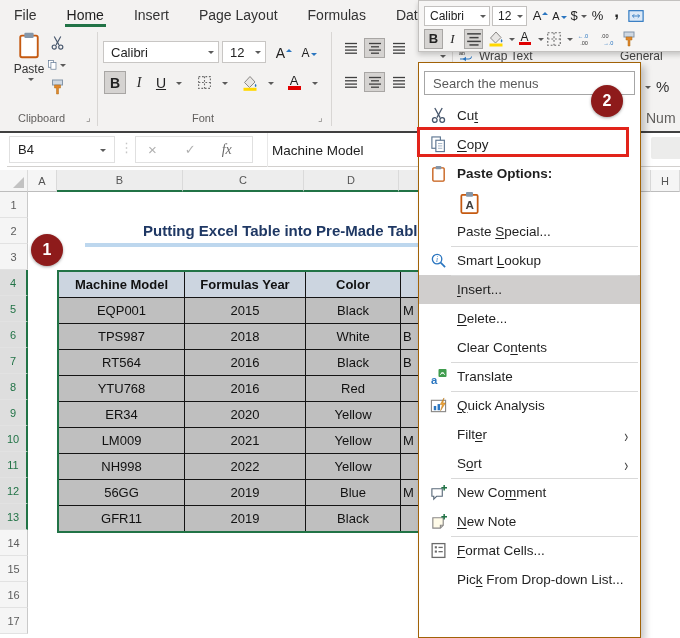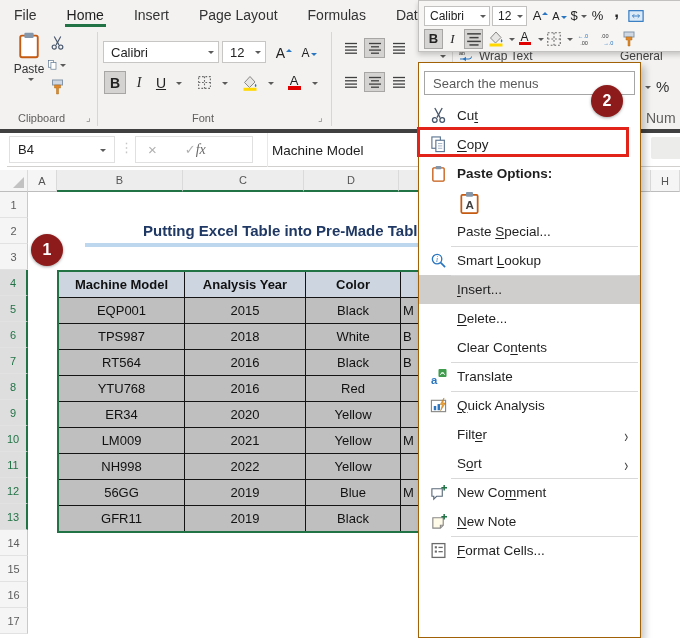--- a/index.html
+++ b/index.html
@@ -15,21 +15,21 @@
   .row-headers{position:absolute;left:0;top:192px;width:28px;z-index:1}
   .rh{height:26px;display:flex;align-items:center;justify-content:center;font-size:11px;color:#5c5c5c;background:#f5f5f5;border-bottom:1px solid #e2e2e2;border-right:1px solid #c9c9c9}
   .rh.sel{background:#dedede;color:var(--green);border-right:2px solid var(--green)}
   .sheet-title{position:absolute;left:85px;top:218px;width:480px;height:25px;line-height:25px;padding-left:58px;font-weight:bold;font-size:15px;color:var(--titleblue);z-index:2;white-space:nowrap}
   .title-underline{position:absolute;left:85px;top:243px;width:478px;height:4px;background:var(--titleul);z-index:2}
   .xl-table{position:absolute;left:57px;top:270px;display:grid;grid-template-columns:125px 120px 94px 141px;grid-auto-rows:25px;gap:1px;background:#141414;border:2px solid var(--green);z-index:5}
   .tc{display:flex;align-items:center;justify-content:center;font-size:13px;background:var(--cell);color:#111}
   .tc.hd{background:var(--hdr);font-weight:bold}
   .tc.pcol{justify-content:flex-start;padding-left:2px}
   
-  .ribbon{position:absolute;left:0;top:0;width:680px;height:133px;background:#f3f2f1;border-bottom:4px solid #404040;z-index:10}
+  .ribbon{position:absolute;left:0;top:0;width:680px;height:133px;background:#f3f2f1;border-bottom:2px solid #404040;z-index:10}
   .tabs{display:flex;gap:26px;padding:7px 0 0 12px;font-size:14px;color:#333}
   .tab{padding:0 2px 4px 2px}
   .tab.active{border-bottom:3px solid var(--green);padding-bottom:1px;color:#1e1e1e}
   .paste-big{position:absolute;left:8px;top:31px;width:42px;height:76px;display:flex;flex-direction:column;align-items:center;font-size:12px;color:#333}
   .paste-big svg{width:24px;height:28px}
   .clip-icons{position:absolute;left:48px;top:34px;width:34px;display:flex;flex-direction:column;gap:5px;align-items:flex-start}
   .ric{width:18px;height:17px;display:flex;align-items:center;justify-content:center}
   .ric svg{width:15px;height:16px}
   .grp-label{position:absolute;font-size:11px;color:#605e5c}
   .launcher{position:absolute;font-size:10px;color:#8a8886}
@@ -110,21 +110,21 @@
     <div class="rh sel">13</div>
     <div class="rh">14</div>
     <div class="rh">15</div>
     <div class="rh">16</div>
     <div class="rh">17</div>
   </div>
 <div class="sheet-title">Putting Excel Table into Pre-Made Tabl</div>
 <div class="title-underline"></div>
 <div class="xl-table" id="xlTable">
     <div class="tc hd">Machine Model</div>
-    <div class="tc hd">Analysis Year</div>
+    <div class="tc hd">Formulas Year</div>
     <div class="tc hd">Color</div>
     <div class="tc hd pcol"></div>
     <div class="tc">EQP001</div>
     <div class="tc">2015</div>
     <div class="tc">Black</div>
     <div class="tc pcol">M</div>
     <div class="tc">TPS987</div>
     <div class="tc">2018</div>
     <div class="tc">White</div>
     <div class="tc pcol">B</div>
@@ -355,21 +355,21 @@
 
 <div class="fbar">
   <div class="namebox">
     <span>B4</span>
     <i class="car nb-car"></i>
   </div>
   <span class="fdots">⋮</span>
   <div class="fbtns">
     <span style="margin-left:12px;font-size:15px">×</span>
     <span style="margin-left:28px;font-size:13px">✓</span>
-    <span class="fx" style="">fx</span>
+    <span class="fx" style="margin-left:26px">fx</span>
   </div>
   <div class="ftext">Machine Model</div>
   <div class="abs" style="left:644px;top:4px;width:34px;height:22px;background:#ececeb;border-radius:2px"></div>
 </div>
 
 <div class="minibar">
   <div class="mb-row">
     <span class="mb-box" style="width:66px">
         <span>Calibri</span>
         <i class="car"></i>
@@ -600,17 +600,20 @@
           <g fill="#6a6a6a">
             <rect x="4.5" y="4" width="2" height="2"></rect>
             <rect x="4.5" y="8" width="2" height="2"></rect>
             <rect x="8" y="4.5" width="4" height="1.2"></rect>
             <rect x="8" y="8.5" width="4" height="1.2"></rect>
           </g>
         </svg>
       </span>
       <span class="mi-label"><u>F</u>ormat Cells...</span>
     </div>
+    <div class="menu-item">
+      <span class="mi-label">Pic<u>k</u> From Drop-down List...</span>
+    </div>
   </div>
 
 <div class="redbox"></div>
 <div class="circ" style="left:31px;top:234px">1</div>
 <div class="circ" style="left:591px;top:85px">2</div>
 
 </body></html>

